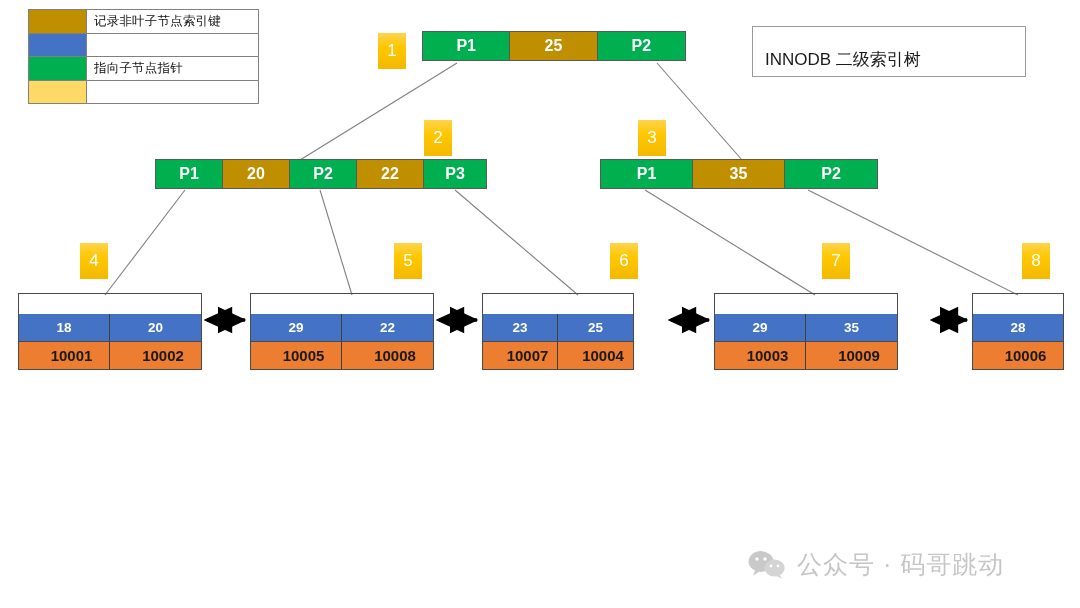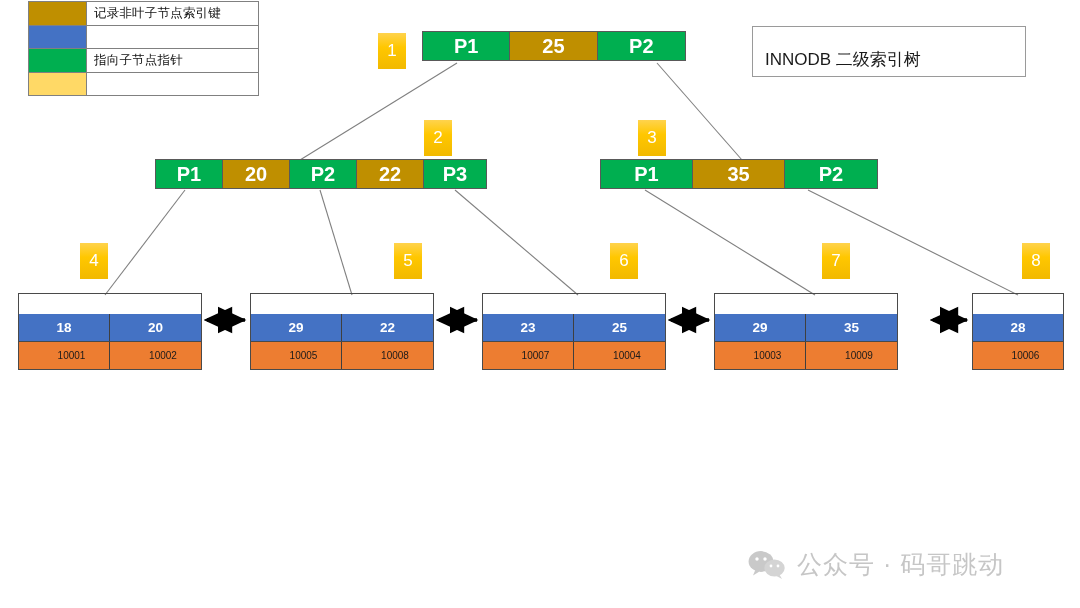--- a/index.html
+++ b/index.html
@@ -17,21 +17,21 @@
   }
   .canvas {
     position: absolute;
     inset: 0;
   }
 
   
   .legend {
     position: absolute;
     left: 28px;
-    top: 1px;
+    top: 9px;
     width: 231px;
     border: 1px solid #808080;
     border-bottom: none;
     box-sizing: border-box;
     background: #fff;
   }
   .legend-row {
     display: flex;
     height: 23.5px;
     border-bottom: 1px solid #808080;
@@ -80,21 +80,21 @@
     position: absolute;
     display: flex;
     border: 1px solid #595959;
     box-sizing: border-box;
     height: 30px;
   }
   .cell {
     display: flex;
     align-items: center;
     justify-content: center;
-    font-size: 20px;
+    font-size: 16px;
     font-weight: bold;
     color: #ffffff;
     box-sizing: border-box;
     border-right: 1px solid #595959;
     height: 100%;
   }
   .cell:last-child { border-right: none; }
   .cell.ptr  { background: #00AF50; }
   .cell.key  { background: #BF8F00; }
 
@@ -122,22 +122,22 @@
   .leaf-cell:last-child { border-right: none; }
   .leaf-row.keys .leaf-cell {
     background: #4472C4;
     color: #ffffff;
     font-size: 13.5px;
     font-weight: bold;
   }
   .leaf-row.pks .leaf-cell {
     background: #ED7D31;
     color: #1a1a1a;
-    font-size: 10px;
-    font-weight: normal;
+    font-size: 15px;
+    font-weight: bold;
     padding-left: 15px;
   }
 
   
   .badge {
     position: absolute;
     width: 28px;
     height: 36px;
     background: linear-gradient(180deg, #FFD34D 0%, #FFC700 40%, #F2B900 100%);
     display: flex;
@@ -284,21 +284,21 @@
     </div>
     <div class="leaf-row pks">
       <div class="leaf-cell" style="width:92px">10005</div>
       <div class="leaf-cell" style="width:92px">10008</div>
     </div>
   </div>
 
   <div class="badge" style="left:610px; top:243px;">
     <span>6</span>
   </div>
-  <div class="leaf" style="left:482px; top:293px; width:184px;">
+  <div class="leaf" style="left:482px; top:293px; width:152px;">
     <div class="leaf-row keys">
       <div class="leaf-cell" style="width:92px">23</div>
       <div class="leaf-cell" style="width:92px">25</div>
     </div>
     <div class="leaf-row pks">
       <div class="leaf-cell" style="width:92px">10007</div>
       <div class="leaf-cell" style="width:92px">10004</div>
     </div>
   </div>
 

